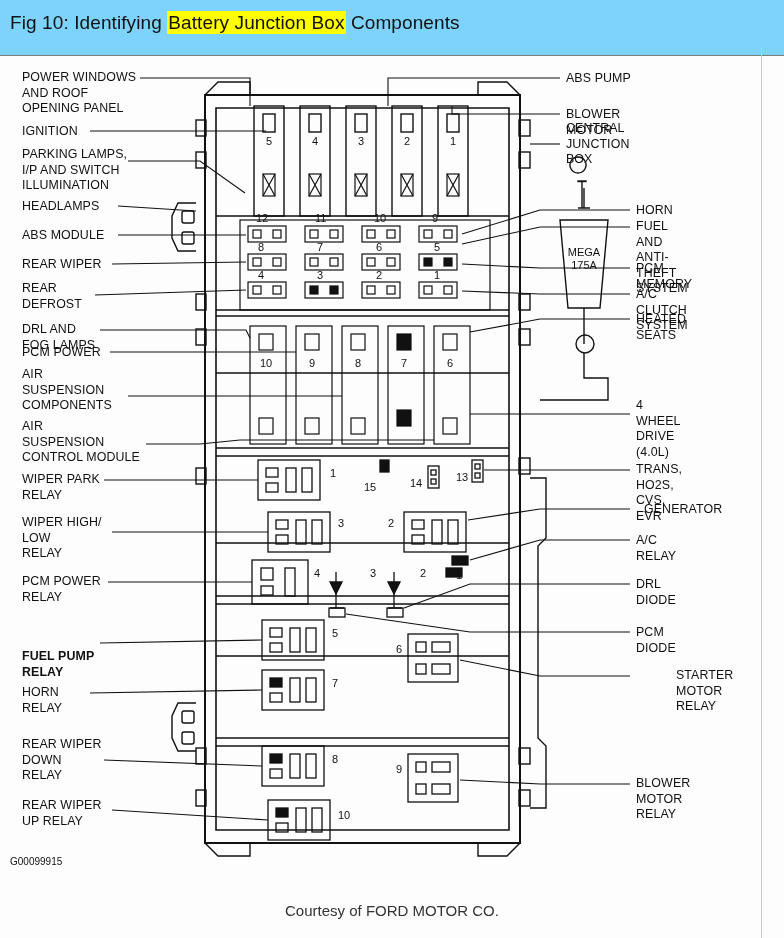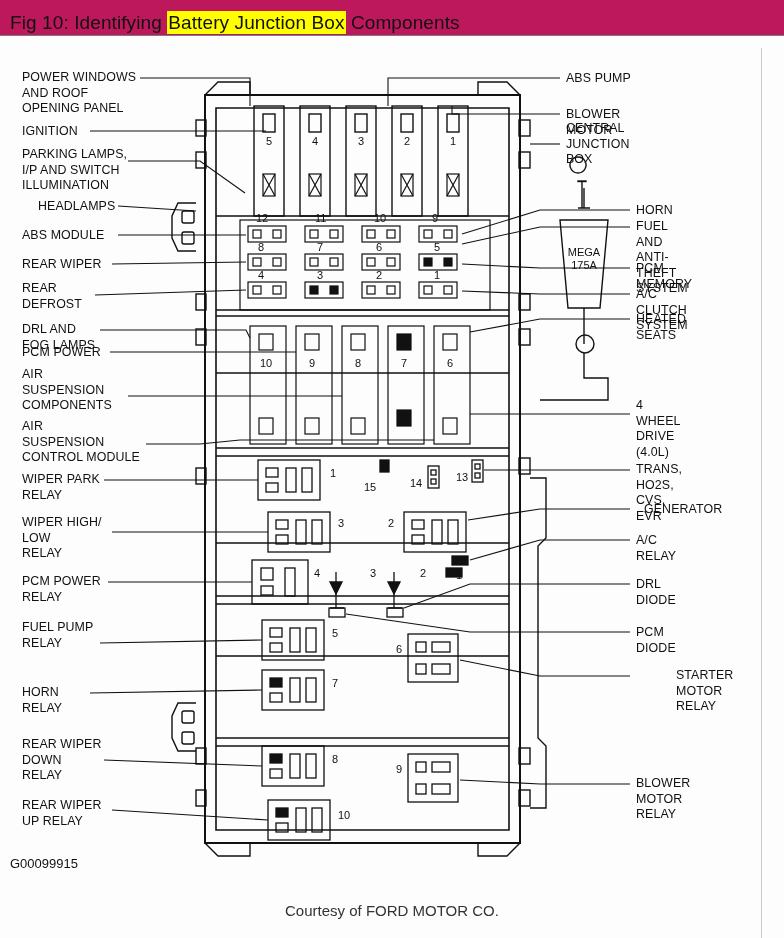--- a/index.html
+++ b/index.html
@@ -16,23 +16,23 @@
     height: 938px;
     background: #fdfdfd;
     overflow: hidden;
   }
   
   #title-bar {
     position: absolute;
     left: 0;
     top: 0;
     width: 784px;
-    height: 36px;
+    height: 56px;
     border-bottom: 1px solid #7c7c7c;
-    background: #be185d;
+    background: #7dd3fc;
     box-sizing: border-box;
   }
   #title-text {
     position: absolute;
     left: 10px;
     top: 12px;
     font-size: 19px;
     color: #111;
     white-space: nowrap;
     letter-spacing: 0.1px;
@@ -71,21 +71,21 @@
     position: absolute;
     font-size: 11px;
     line-height: 13px;
     text-align: center;
     color: #111;
   }
   #footer-note {
     position: absolute;
     left: 10px;
     top: 856px;
-    font-size: 13px;
+    font-size: 10px;
     color: #111;
   }
   #courtesy {
     position: absolute;
     width: 784px;
     text-align: center;
     top: 902px;
     font-size: 15px;
     color: #333;
   }
@@ -435,42 +435,42 @@
       </g>
     </svg>
 
     <div class="lbl" style="left:22px; top:22px;">POWER WINDOWS
 AND ROOF
 OPENING PANEL</div>
     <div class="lbl" style="left:22px; top:76px;">IGNITION</div>
     <div class="lbl" style="left:22px; top:99px;">PARKING LAMPS,
 I/P AND SWITCH
 ILLUMINATION</div>
-    <div class="lbl" style="left:38px; top:151px;">HEADLAMPS</div>
+    <div class="lbl" style="left:22px; top:151px;">HEADLAMPS</div>
     <div class="lbl" style="left:22px; top:180px;">ABS MODULE</div>
     <div class="lbl" style="left:22px; top:209px;">REAR WIPER</div>
     <div class="lbl" style="left:22px; top:233px;">REAR
 DEFROST</div>
     <div class="lbl" style="left:22px; top:274px;">DRL  AND
 FOG LAMPS</div>
     <div class="lbl" style="left:22px; top:297px;">PCM POWER</div>
     <div class="lbl" style="left:22px; top:319px;">AIR
 SUSPENSION
 COMPONENTS</div>
     <div class="lbl" style="left:22px; top:371px;">AIR
 SUSPENSION
 CONTROL MODULE</div>
     <div class="lbl" style="left:22px; top:424px;">WIPER PARK
 RELAY</div>
     <div class="lbl" style="left:22px; top:467px;">WIPER HIGH/
 LOW
 RELAY</div>
     <div class="lbl" style="left:22px; top:526px;">PCM POWER
 RELAY</div>
-    <div class="lbl" style="left:22px; top:572px;">FUEL PUMP
+    <div class="lbl" style="left:22px; top:601px;font-weight:bold;">FUEL PUMP
 RELAY</div>
     <div class="lbl" style="left:22px; top:637px;">HORN
 RELAY</div>
     <div class="lbl" style="left:22px; top:689px;">REAR WIPER
 DOWN
 RELAY</div>
     <div class="lbl" style="left:22px; top:750px;">REAR WIPER
 UP  RELAY</div>
 
     <div class="lbl lbl-r" style="left:566px; top:23px;">ABS PUMP</div>

